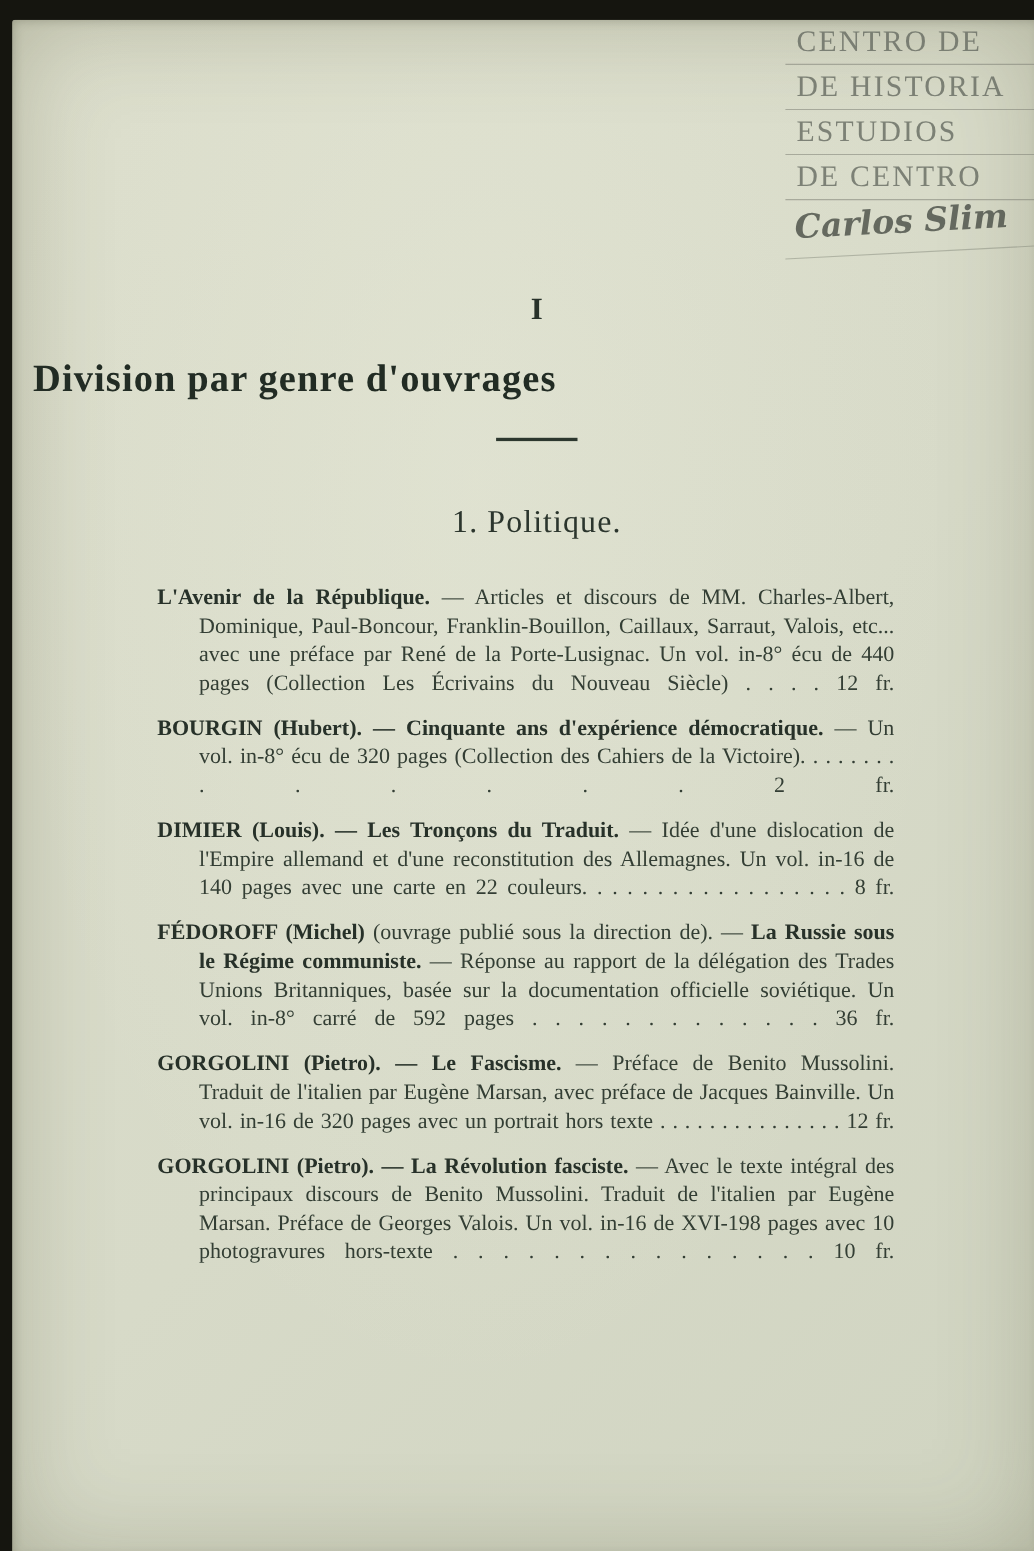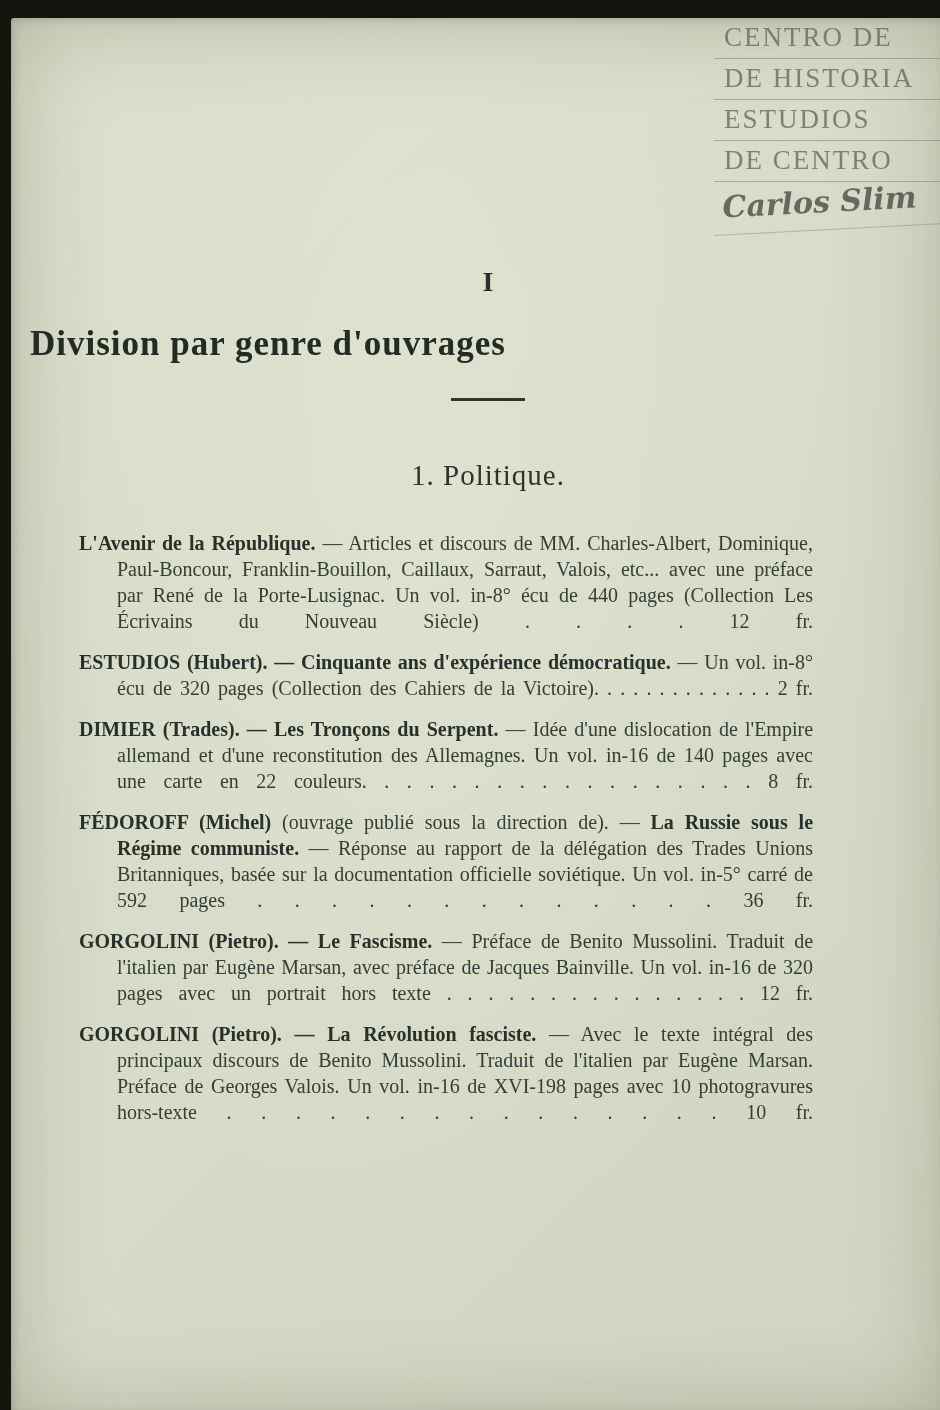--- a/index.html
+++ b/index.html
@@ -92,21 +92,21 @@
     margin: 34px auto 0 auto;
   }
   .subsection-heading {
     text-align: center;
     font-size: 29px;
     letter-spacing: 1px;
     margin-top: 58px;
     color: #2b352d;
   }
   .entries {
-    margin: 38px 133px 0 49px;
+    margin: 38px 133px 0 113px;
   }
   .entry {
     font-size: 20px;
     line-height: 26px;
     text-align: justify;
     text-align-last: justify;
     padding-left: 38px;
     text-indent: -38px;
     margin: 0 0 15px 0;
     word-spacing: 1px;
@@ -135,25 +135,25 @@
   <div class="page-title">Division par genre d'ouvrages</div>
 
   <div class="divider-rule"></div>
 
   <div class="subsection-heading">1. Politique.</div>
 
   <div class="entries">
 
     <p class="entry"><span class="bold">L'Avenir de la République.</span><span> — Articles et discours de MM. Charles-Albert, Dominique, Paul-Boncour, Franklin-Bouillon, Caillaux, Sarraut, Valois, etc... avec une préface par René de la Porte-Lusignac. Un vol. in-8° écu de 440 pages (Collection Les Écrivains du Nouveau Siècle) . . . . </span><span>12 fr.</span></p>
 
-    <p class="entry"><span class="bold">ESTUDIOS (Hubert). — Cinquante ans d'expérience démocratique.</span><span> — Un vol. in-8° écu de 320 pages (Collection des Cahiers de la Victoire). . . . . . . . . . . . . . </span><span>2 fr.</span></p>
+    <p class="entry"><span class="bold">BOURGIN (Hubert). — Cinquante ans d'expérience démocratique.</span><span> — Un vol. in-8° écu de 320 pages (Collection des Cahiers de la Victoire). . . . . . . . . . . . . . </span><span>2 fr.</span></p>
 
-    <p class="entry"><span class="bold">DIMIER (Trades). — Les Tronçons du Serpent.</span><span> — Idée d'une dislocation de l'Empire allemand et d'une reconstitution des Allemagnes. Un vol. in-16 de 140 pages avec une carte en 22 couleurs. . . . . . . . . . . . . . . . . . </span><span>8 fr.</span></p>
+    <p class="entry"><span class="bold">DIMIER (Louis). — Les Tronçons du Traduit.</span><span> — Idée d'une dislocation de l'Empire allemand et d'une reconstitution des Allemagnes. Un vol. in-16 de 140 pages avec une carte en 22 couleurs. . . . . . . . . . . . . . . . . . </span><span>8 fr.</span></p>
 
-    <p class="entry"><span class="bold">FÉDOROFF (Michel)</span><span> (ouvrage publié sous la direction de). — </span><span class="bold">La Russie sous le Régime communiste.</span><span> — Réponse au rapport de la délégation des Trades Unions Britanniques, basée sur la documentation officielle soviétique. Un vol. in-5° carré de 592 pages . . . . . . . . . . . . . </span><span>36 fr.</span></p>
+    <p class="entry"><span class="bold">FÉDOROFF (Michel)</span><span> (ouvrage publié sous la direction de). — </span><span class="bold">La Russie sous le Régime communiste.</span><span> — Réponse au rapport de la délégation des Trades Unions Britanniques, basée sur la documentation officielle soviétique. Un vol. in-8° carré de 592 pages . . . . . . . . . . . . . </span><span>36 fr.</span></p>
 
     <p class="entry"><span class="bold">GORGOLINI (Pietro). — Le Fascisme.</span><span> — Préface de Benito Mussolini. Traduit de l'italien par Eugène Marsan, avec préface de Jacques Bainville. Un vol. in-16 de 320 pages avec un portrait hors texte . . . . . . . . . . . . . . . </span><span>12 fr.</span></p>
 
     <p class="entry"><span class="bold">GORGOLINI (Pietro). — La Révolution fasciste.</span><span> — Avec le texte intégral des principaux discours de Benito Mussolini. Traduit de l'italien par Eugène Marsan. Préface de Georges Valois. Un vol. in-16 de XVI-198 pages avec 10 photogravures hors-texte . . . . . . . . . . . . . . . </span><span>10 fr.</span></p>
 
   </div>
 
 </div>
 
 </body></html>

